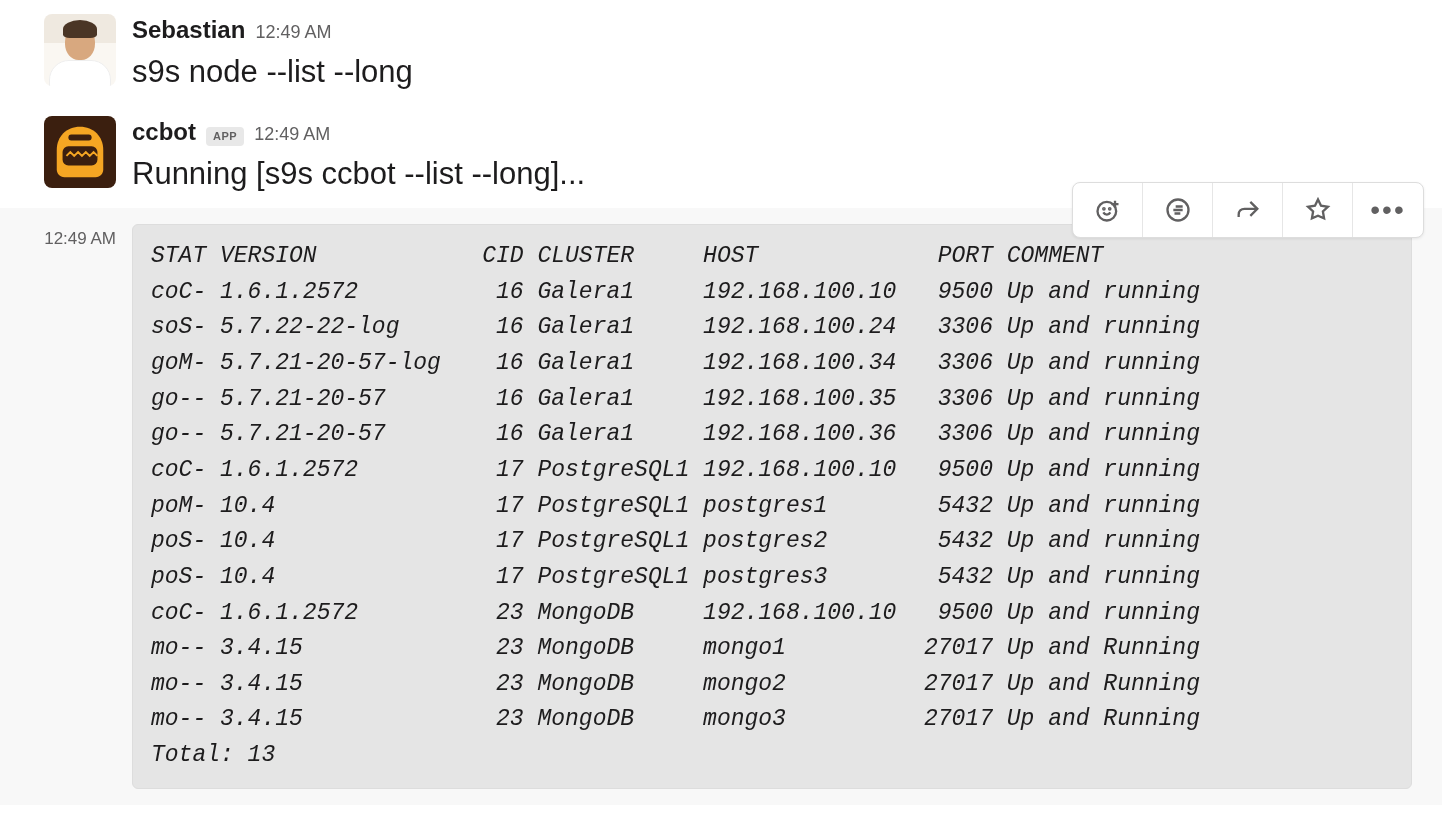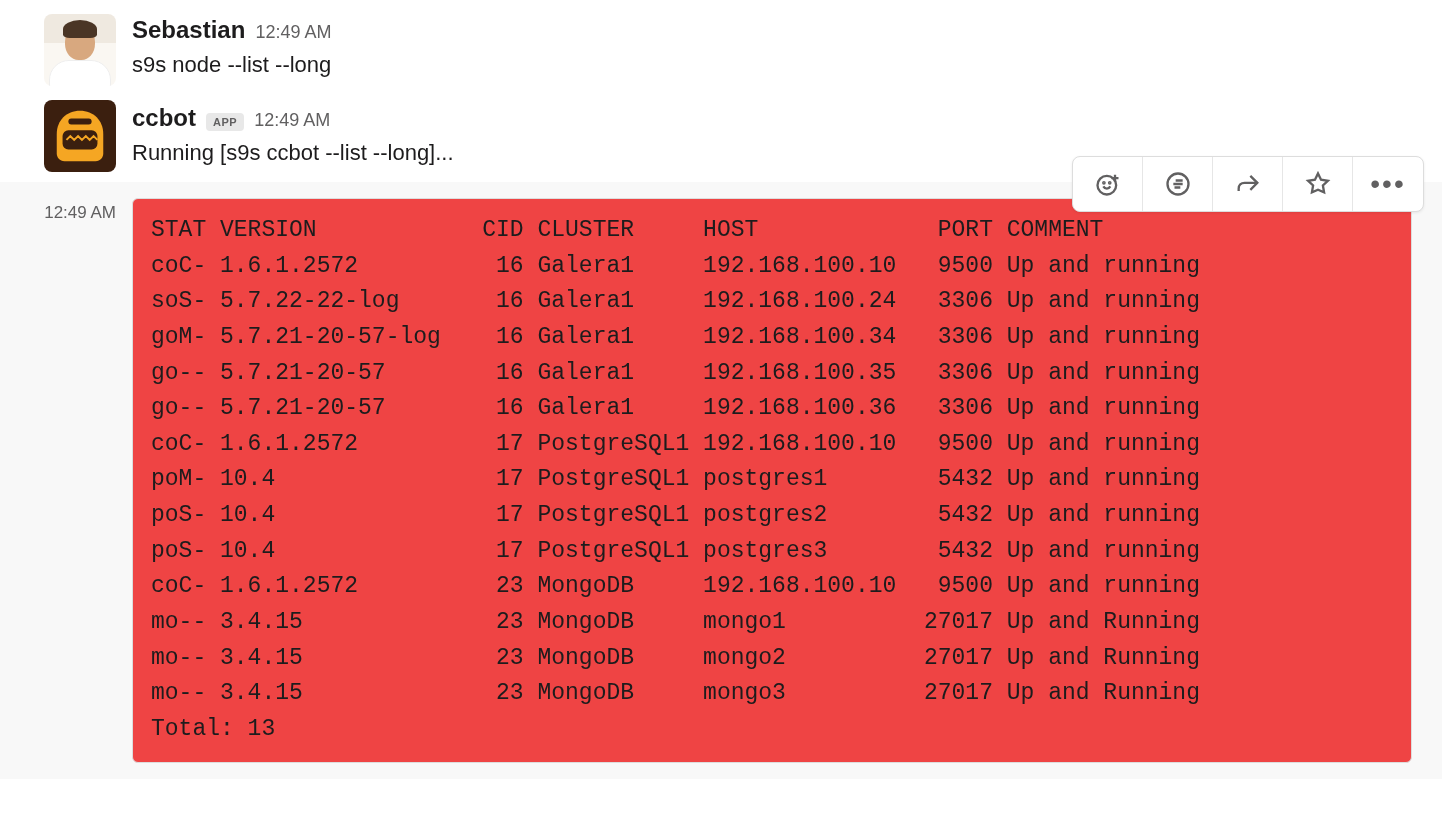--- a/index.html
+++ b/index.html
@@ -71,28 +71,29 @@
     .app-badge {
       font-size: 11px;
       font-weight: 600;
       color: #616061;
       background: #e8e8e8;
       border-radius: 4px;
       padding: 1px 7px;
       letter-spacing: 0.5px;
     }
     .ts { font-size: 18px; color: #616061; }
-    .body-text { font-size: 22px; line-height: 1.55; color: #1d1c1d; }
+    .body-text { font-size: 31px; line-height: 1.55; color: #1d1c1d; }
     .code-block {
       margin-top: 6px;
-      background: #ef4444;
+      background: #e5e5e5;
       border: 1px solid #ddd;
       border-radius: 6px;
       padding: 14px 18px;
       overflow-x: auto;
+      font-style: italic;
     }
     .code-block pre {
       font-family: ui-monospace, SFMono-Regular, Menlo, Consolas, "Liberation Mono", monospace;
       font-size: 23px;
       line-height: 1.55;
       white-space: pre;
       color: #1d1c1d;
     }
     .msg-row.hoverable { background: #f8f8f8; }
     .action-bar {
@@ -135,21 +136,21 @@
     </div>
     <div class="content">
       <div class="hdr">
         <span class="name">Sebastian</span>
         <span class="ts">12:49 AM</span>
       </div>
       <div class="body-text">s9s node --list --long</div>
     </div>
   </div>
 
-  <div class="msg-row" style="margin-top:4px;align-items:center;">
+  <div class="msg-row" style="margin-top:10px;">
     <div class="gutter">
       <div class="avatar avatar-ccbot">
         <svg viewBox="0 0 64 64">
           <path d="M32 6 C18 6 8 16 8 30 v20 c0 4 3 8 8 8 h32 c5 0 8-4 8-8 V30 C56 16 46 6 32 6 Z" fill="#f5a623"></path>
           <rect x="14" y="26" width="36" height="20" rx="6" fill="#3b1f0f"></rect>
           <path d="M18 36 l4 -4 4 4 4 -4 4 4 4 -4 4 4 4 -4 4 4" stroke="#f5a623" stroke-width="2" fill="none"></path>
           <rect x="20" y="14" width="24" height="6" rx="3" fill="#3b1f0f"></rect>
         </svg>
       </div>
     </div>

